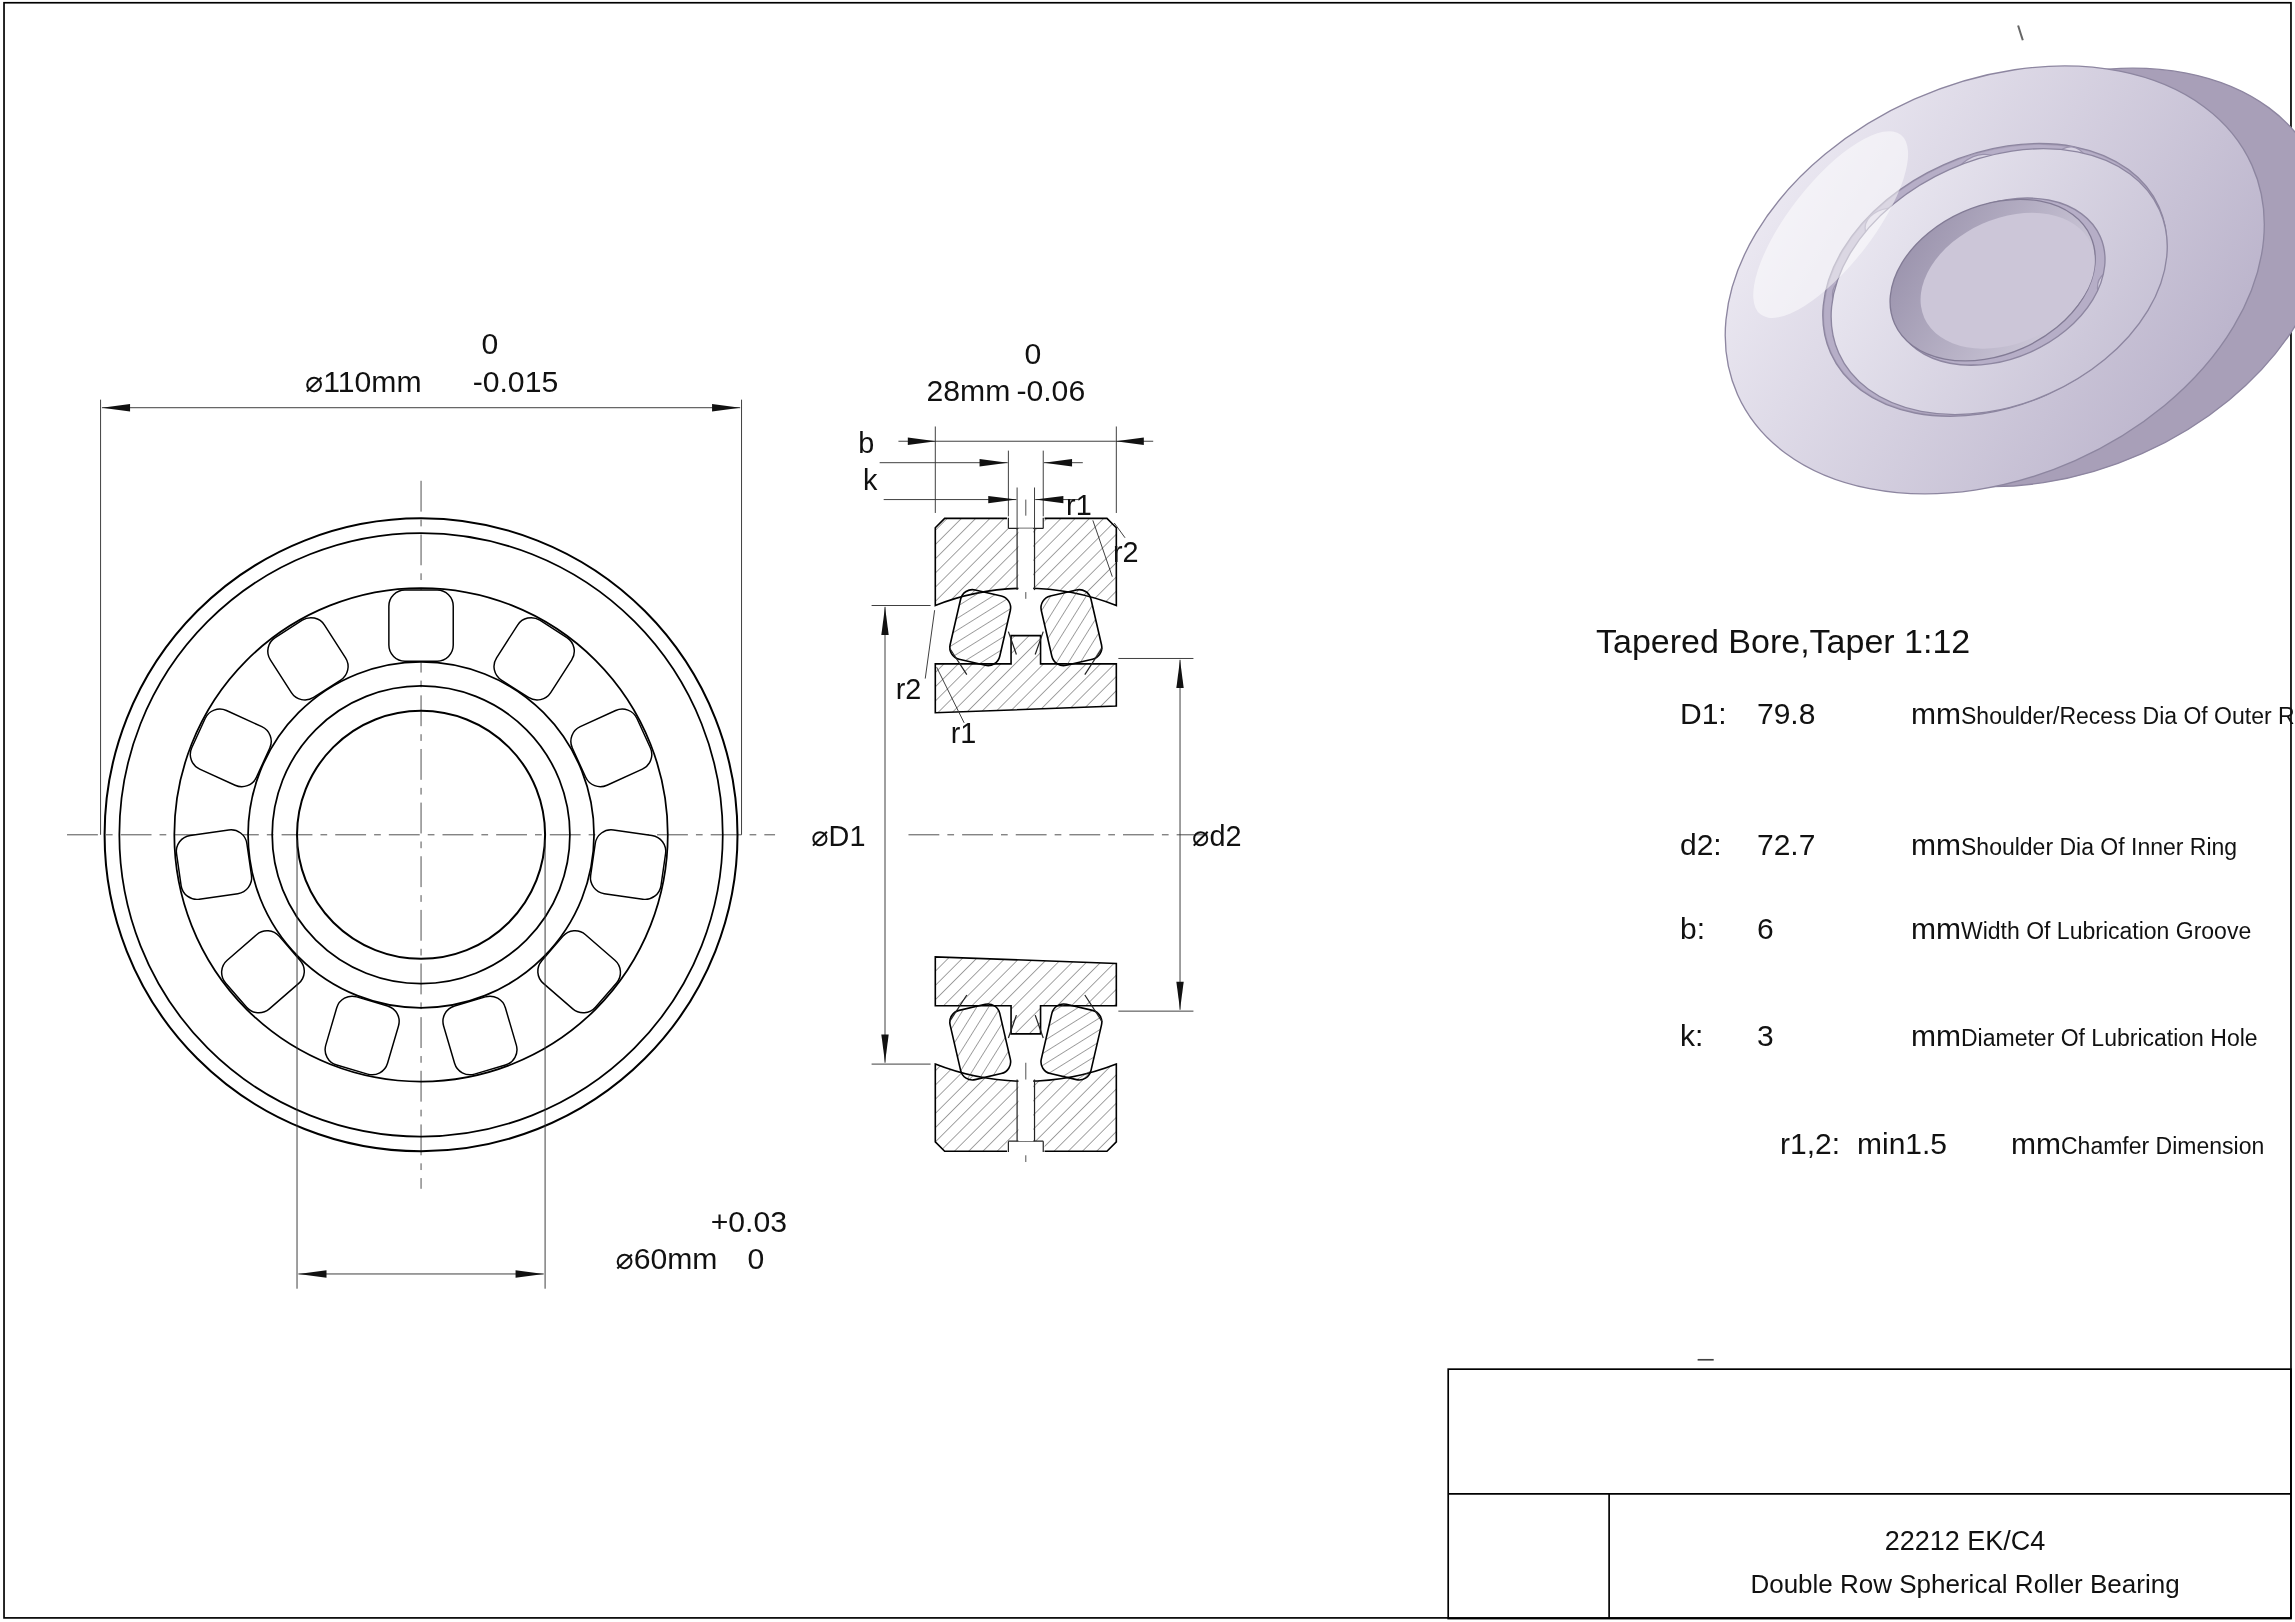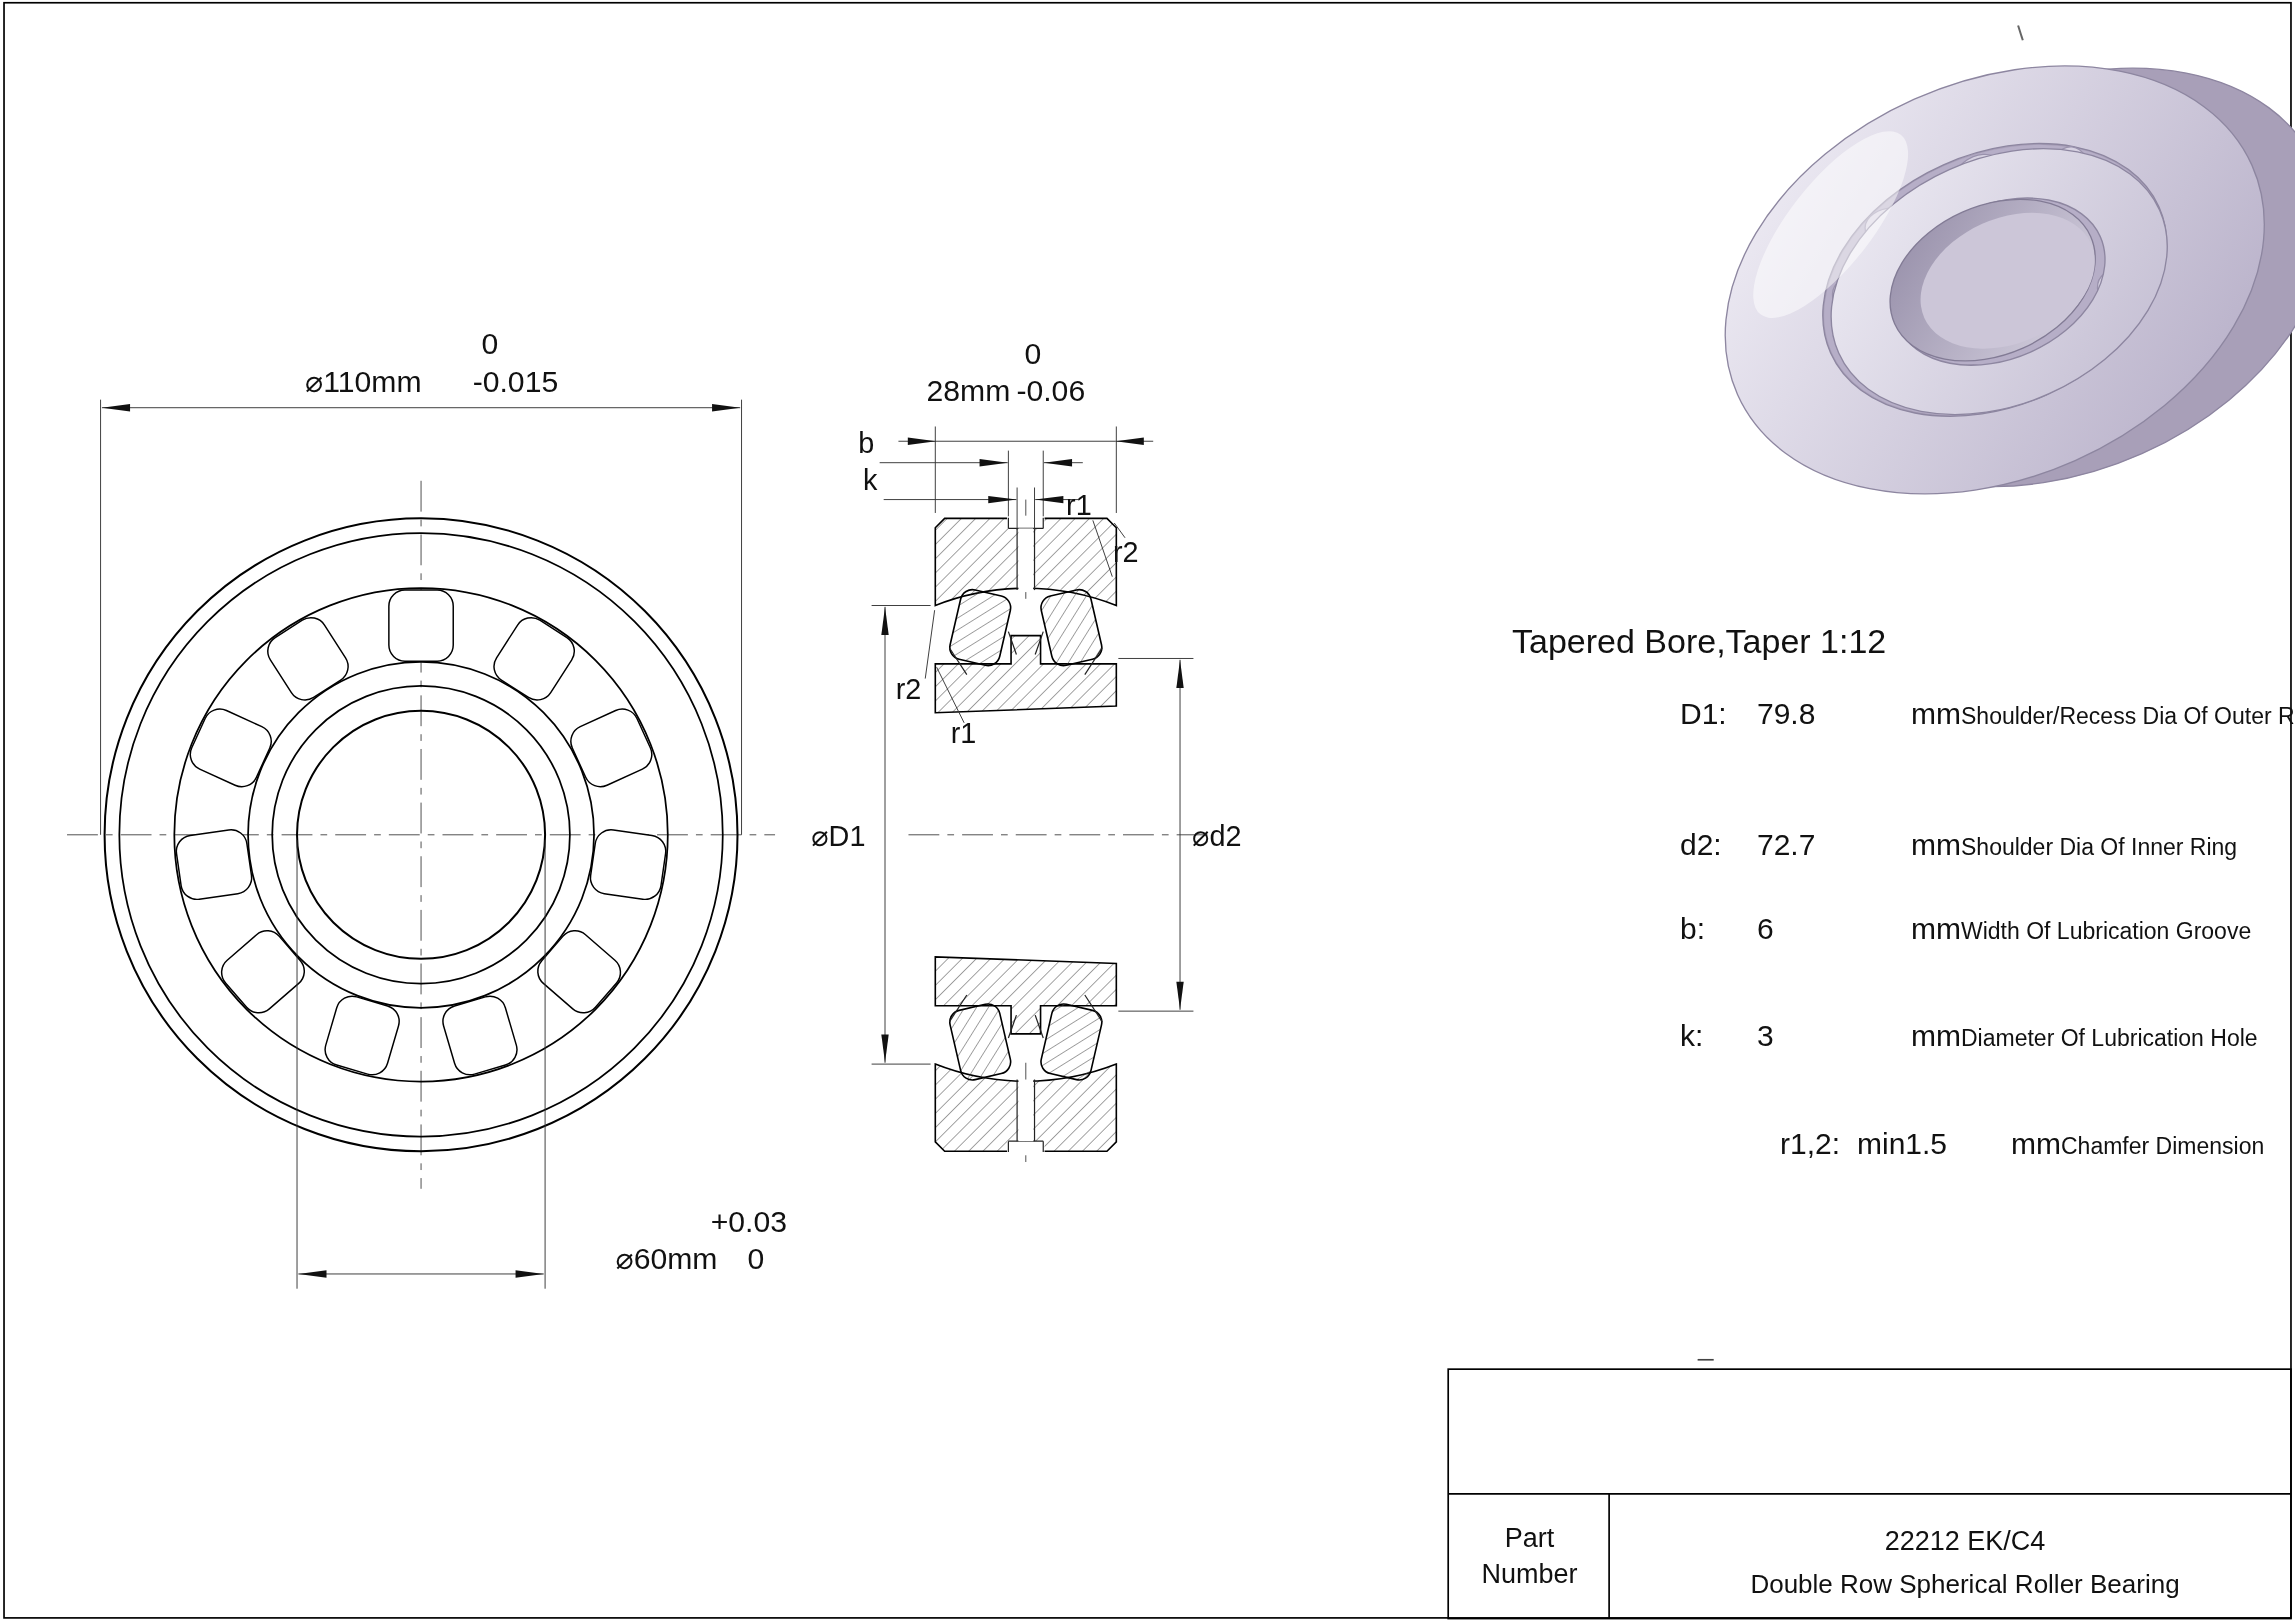--- a/index.html
+++ b/index.html
@@ -237,21 +237,21 @@
 
   <g>
     <line x1="2532" y1="2028" x2="2556" y2="2028" stroke="#444" stroke-width="2.5"></line>
     <rect x="2160" y="2042" width="1257" height="372" fill="none" stroke="#000" stroke-width="2.5"></rect>
     <line x1="2160" y1="2228" x2="3417" y2="2228" stroke="#000" stroke-width="2.5"></line>
     <line x1="2400" y1="2228" x2="2400" y2="2414" stroke="#000" stroke-width="2.5"></line>
   </g>
 </svg>
 
 
-<div class="ov spec-title" style="left:1512px;top:622px">Tapered Bore,Taper 1:12</div>
+<div class="ov spec-title" style="left:1596px;top:622px">Tapered Bore,Taper 1:12</div>
 
 <div class="ov spec-row" style="left:1680px;top:697px">
   <span>D1:</span>
   <span>79.8</span>
   <span>mm</span>
   <span class="sp-desc">Shoulder/Recess Dia Of Outer Ring</span>
 </div>
 <div class="ov spec-row" style="left:1680px;top:828px">
   <span>d2:</span>
   <span>72.7</span>
@@ -271,22 +271,18 @@
   <span class="sp-desc">Diameter Of Lubrication Hole</span>
 </div>
 <div class="ov spec-row" style="left:1780px;top:1127px">
   <span>r1,2:</span>
   <span>min1.5</span>
   <span>mm</span>
   <span class="sp-desc">Chamfer Dimension</span>
 </div>
 
 
-<div class="ov tb-cell tb-partlabel" style="left:1449px;top:1494px;width:161px;height:125px">
-  <span>Part</span>
-  <span>Number</span>
-</div>
 <div class="ov tb-cell tb-partinfo" style="left:1624px;top:1494px;width:682px;height:138px">
   <span class="tb-number">22212 EK/C4</span>
   <span class="tb-desc">Double Row Spherical Roller Bearing</span>
 </div>
 </div>
 
 
 </body></html>

